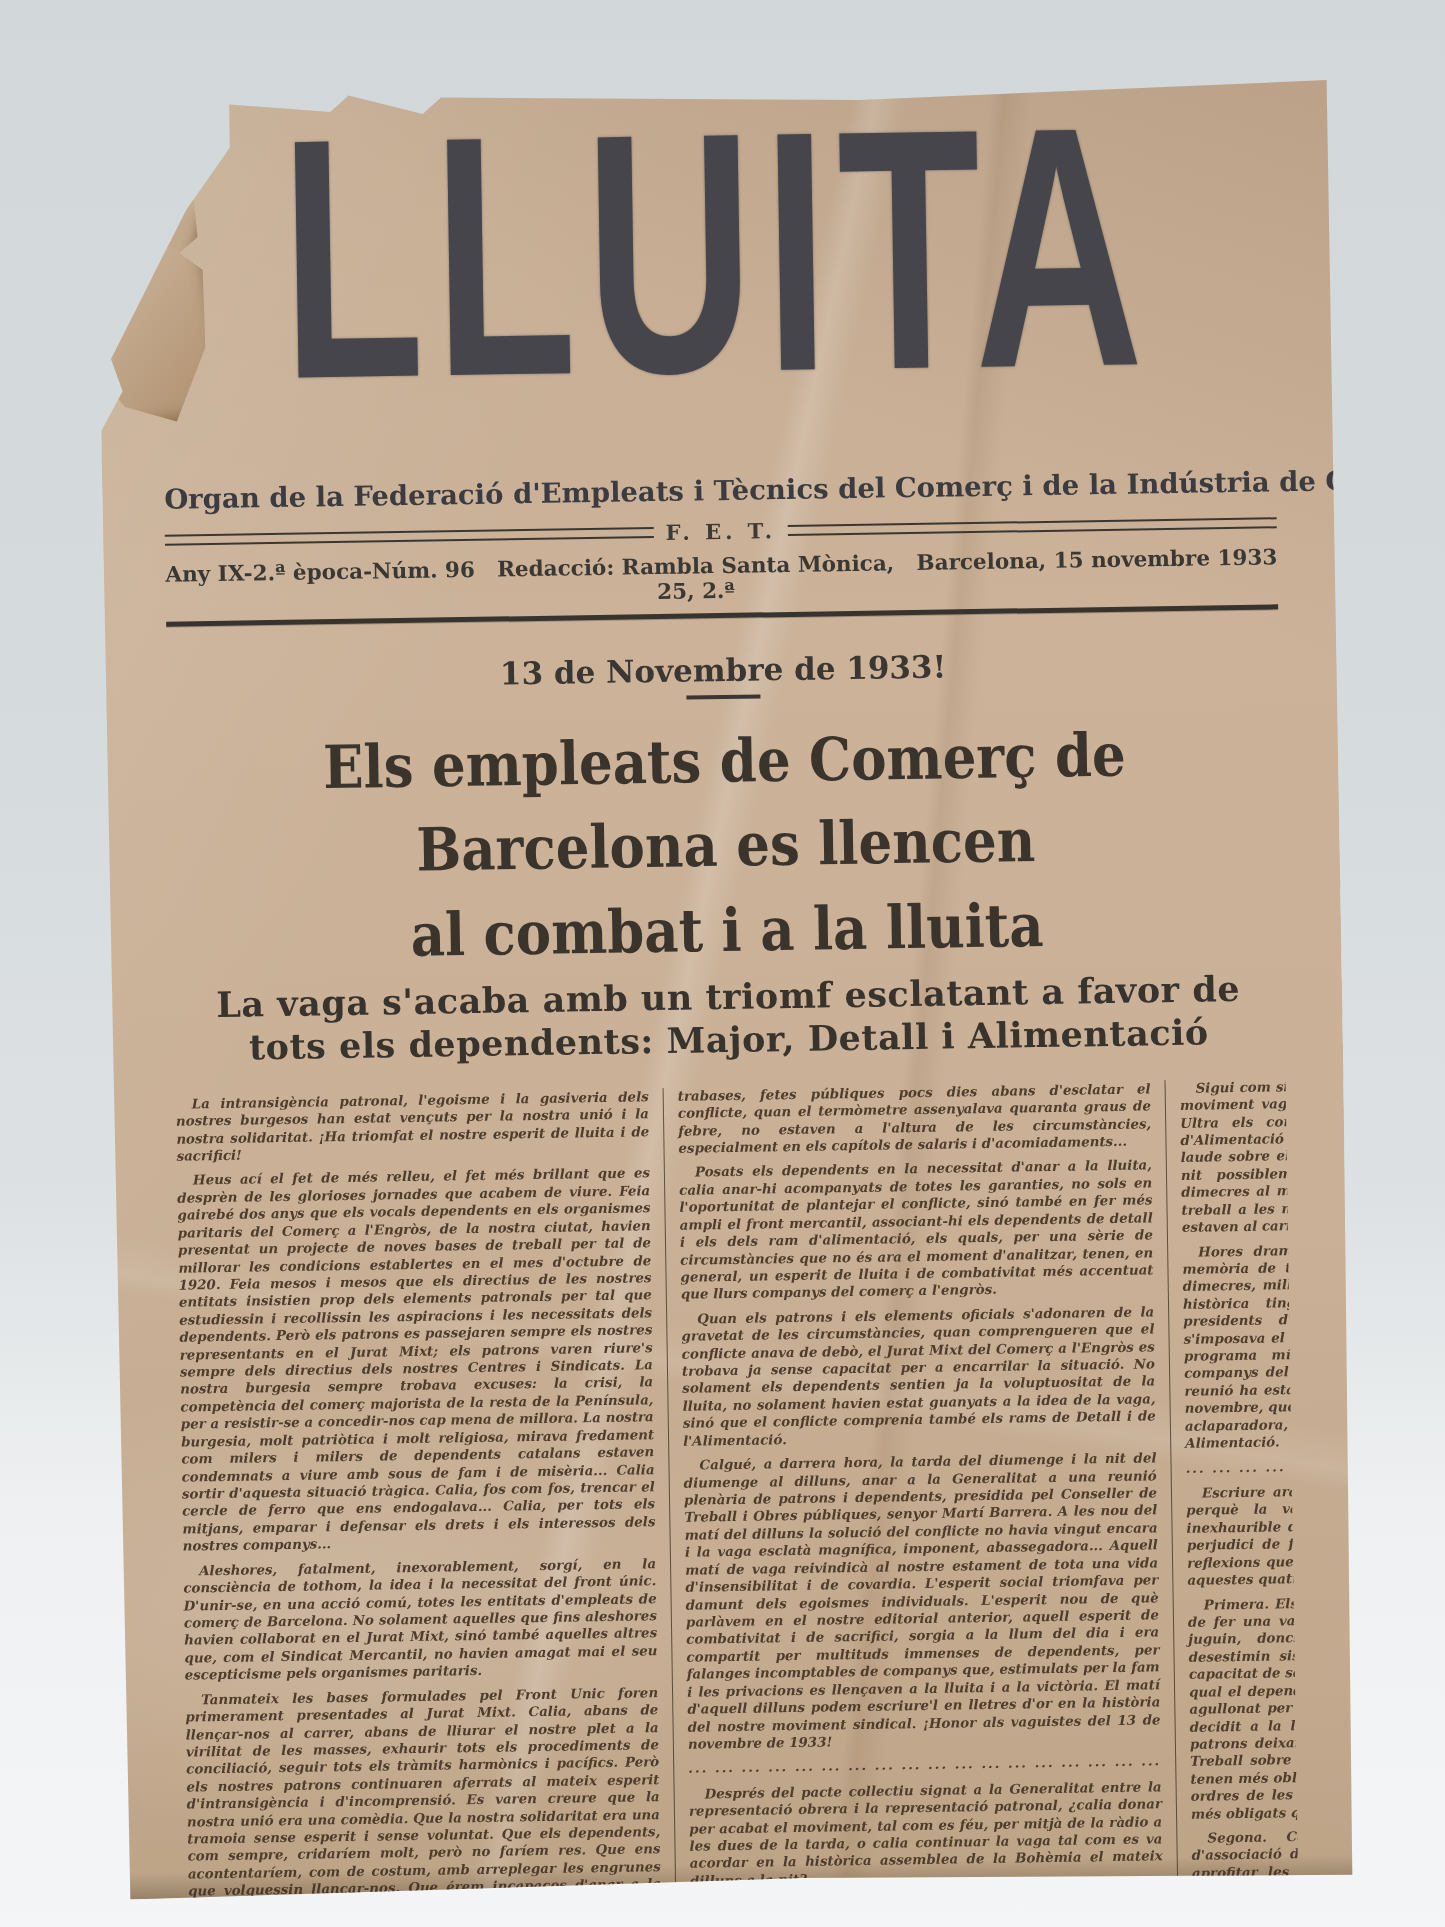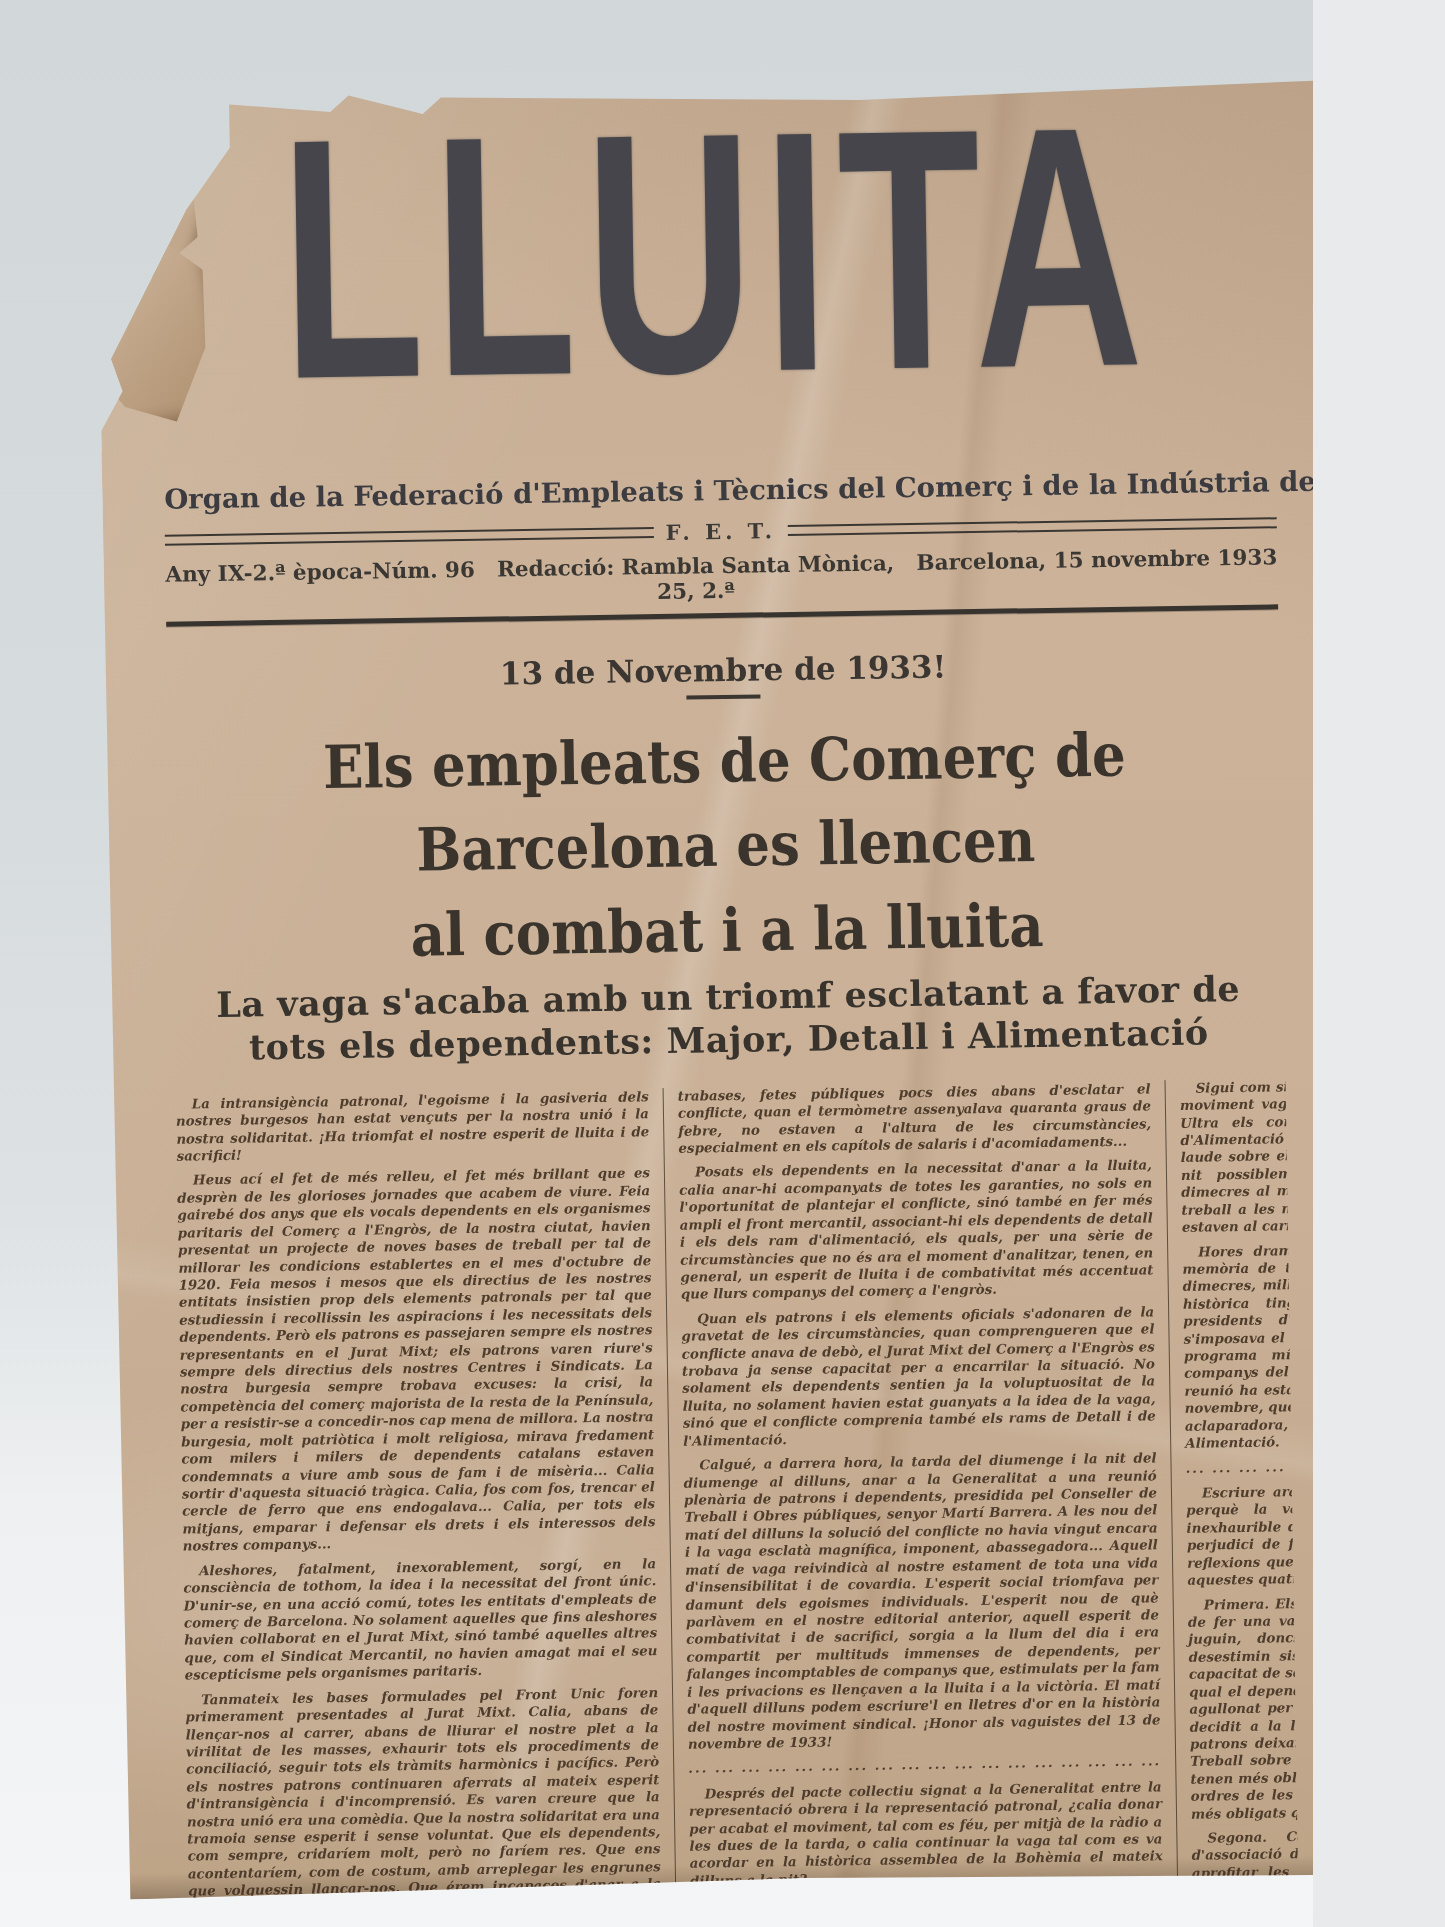--- a/index.html
+++ b/index.html
@@ -1,16 +1,16 @@
 <!DOCTYPE html>
 <html><head>
 <meta charset="utf-8">
 <style>
   html,body{margin:0;padding:0;background:#e8eaec;}
-  .stage{position:relative;width:1313px;height:1927px;overflow:hidden;
+  .stage{position:relative;width:1445px;height:1927px;overflow:hidden;
     background:linear-gradient(180deg,#d2d7da 0%,#d6dbde 40%,#dde1e3 62%,#eef0f1 78%,#f4f5f6 100%);
     font-family:"DejaVu Serif",serif;}
   
   .paper{position:absolute;left:110px;top:86px;width:1232px;height:1804px;
     transform:rotate(-0.9deg);transform-origin:50% 50%;
     background:
       linear-gradient(115deg,rgba(255,255,255,.10) 0%,rgba(255,255,255,0) 30%),
       linear-gradient(205deg,rgba(92,62,40,.10) 0%,rgba(92,62,40,0) 25%),
       linear-gradient(180deg,#c6ad93 0%,#cbb299 30%,#c9b096 62%,#c3a98e 88%,#bda487 100%);
     box-shadow:0 22px 38px rgba(40,40,45,.30), 0 4px 10px rgba(40,40,45,.18);

